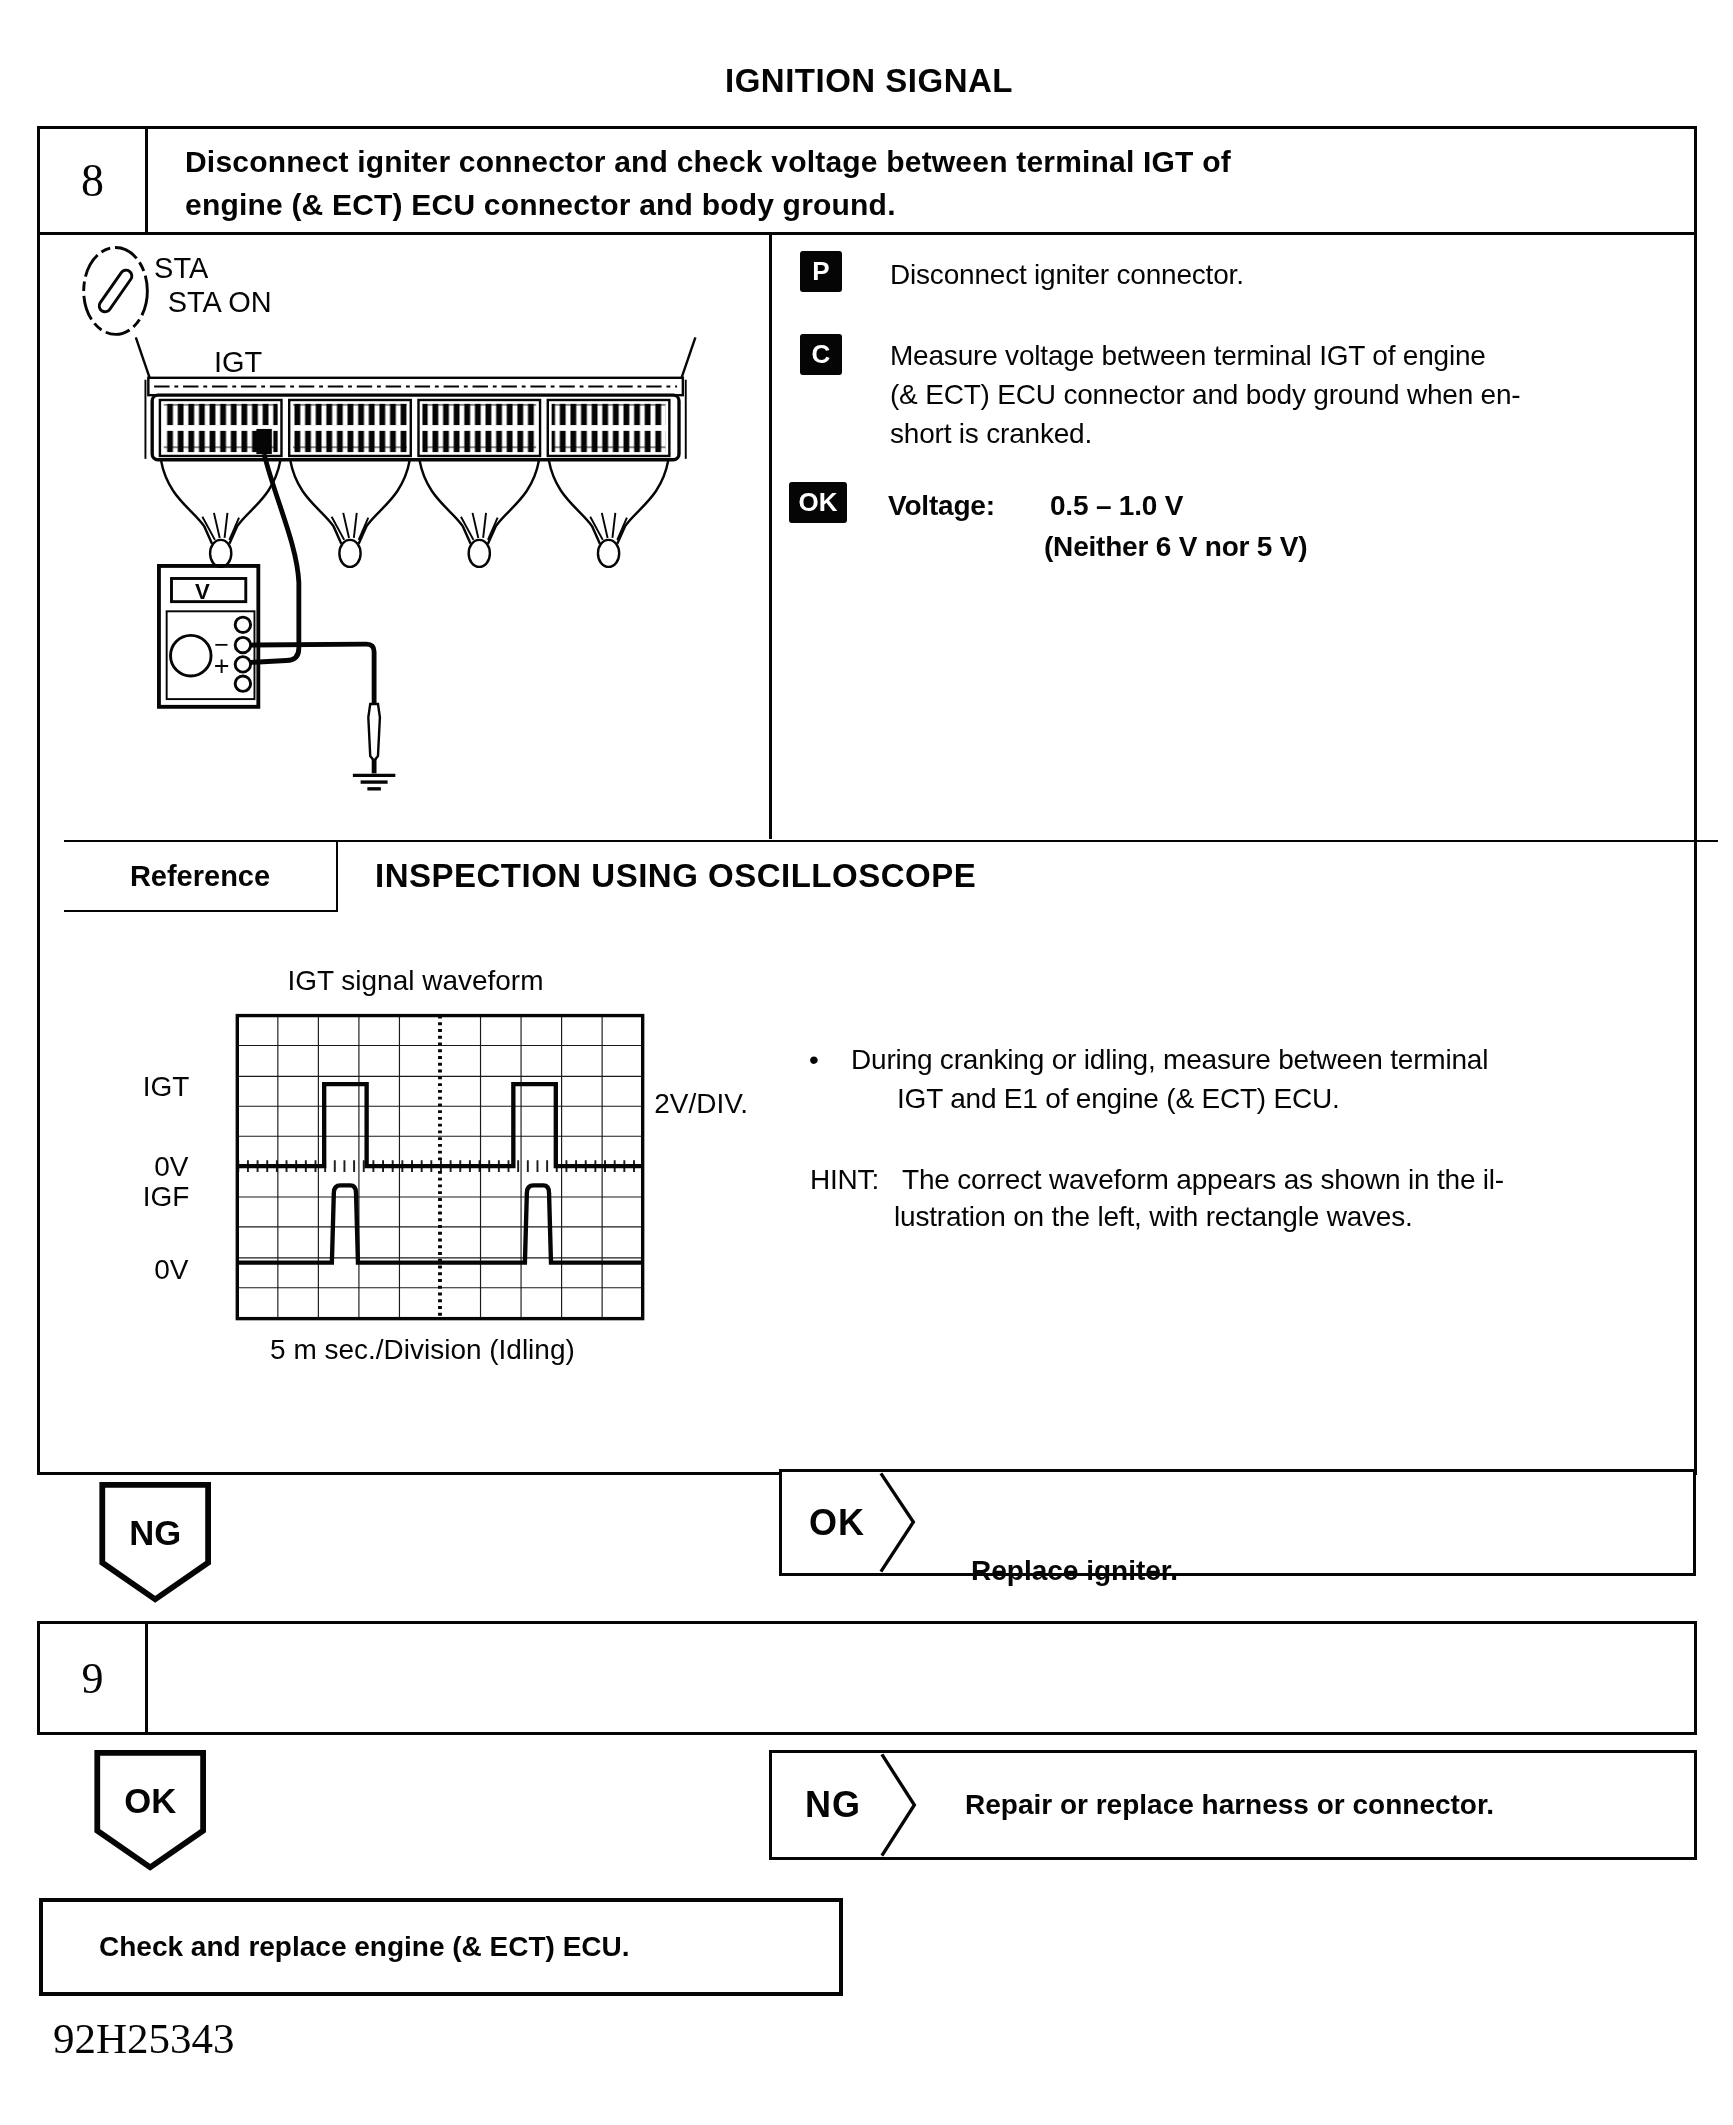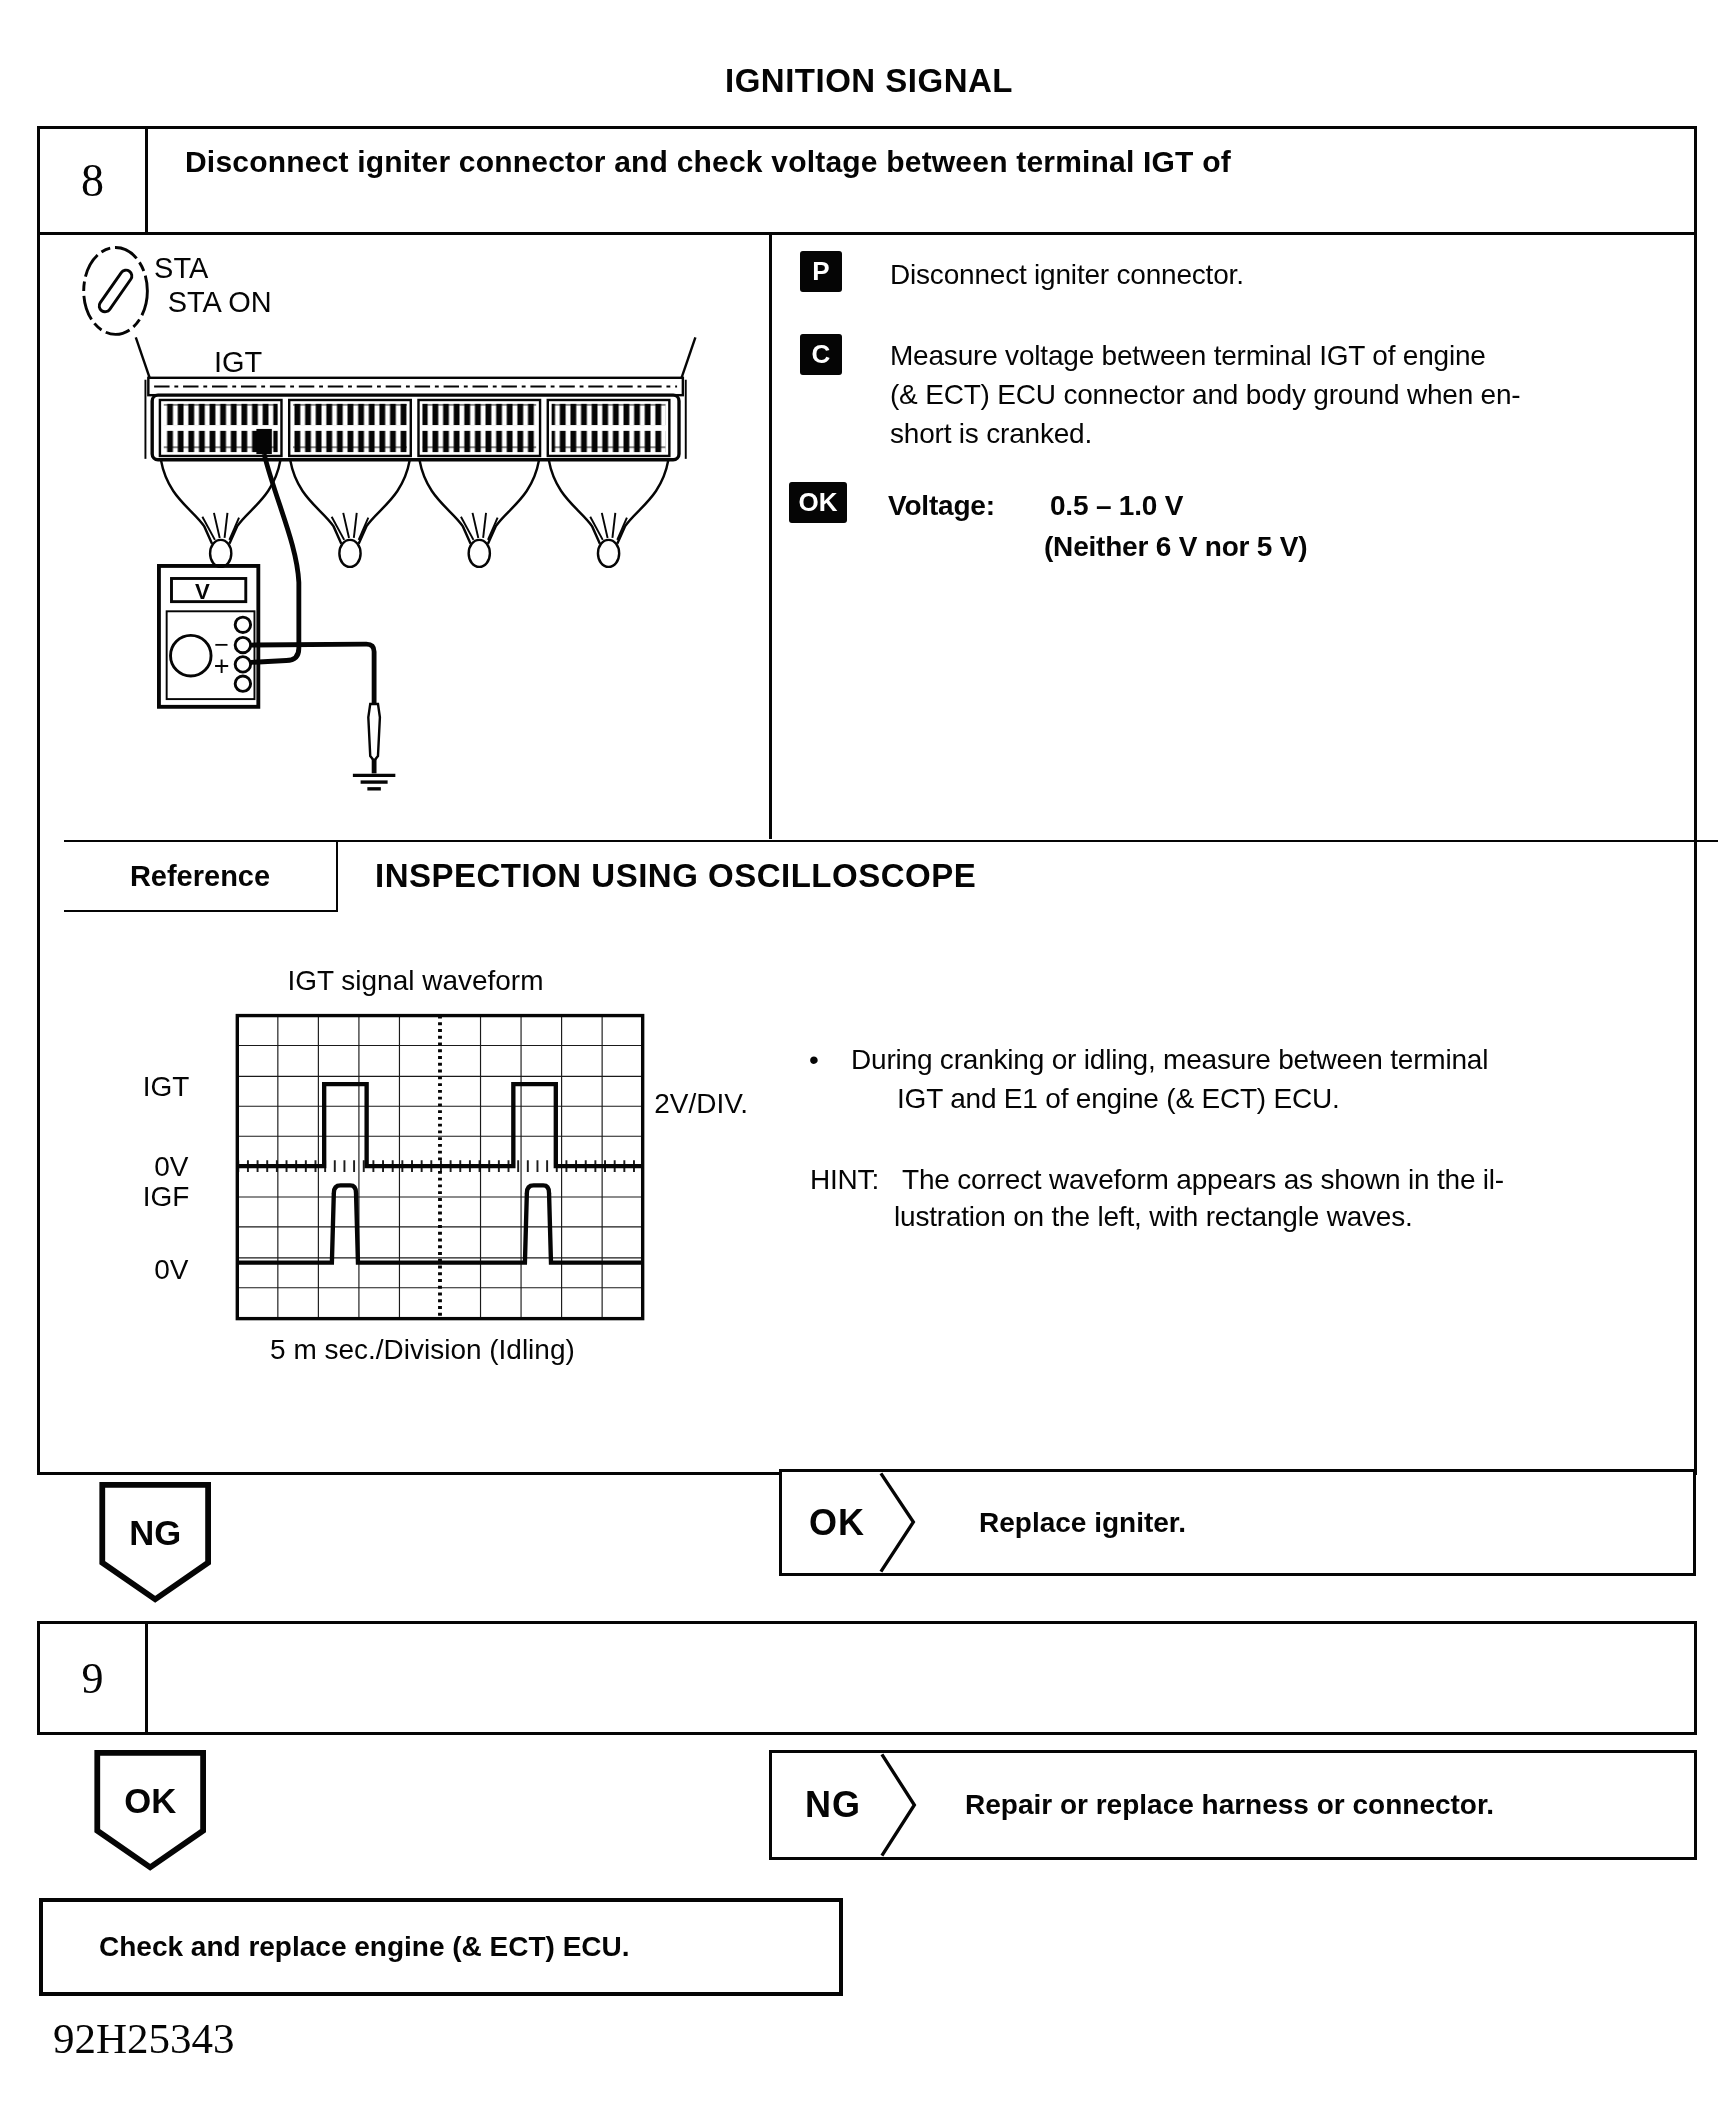--- a/index.html
+++ b/index.html
@@ -57,20 +57,21 @@
 <div class="page">
 
   <div class="title">IGNITION SIGNAL</div>
 
   <div class="box8">
 
     <div class="row8">
       <div class="numcell">8</div>
       <div class="instr">
         <div>Disconnect igniter connector and check voltage between terminal IGT of</div>
+        <div>engine (&amp; ECT) ECU connector and body ground.</div>
       </div>
     </div>
 
     <div class="coldivider"></div>
 
     <svg class="abs" style="left:0; top:106px;" width="729" height="604" viewBox="0 0 755 626">
 
       <g>
         <ellipse cx="78" cy="58" rx="33" ry="45" fill="none" stroke="#050505" stroke-width="3" stroke-dasharray="26 5 10 5"></ellipse>
         <rect x="-6" y="-25" width="12" height="50" rx="6" fill="none" stroke="#050505" stroke-width="3" transform="translate(78,58) rotate(35)"></rect>
@@ -238,21 +239,21 @@
   <svg class="pent" style="left:97px; top:1480px;" viewBox="0 0 130 132">
     <path d="M5,5 H115 V86 L60,124 L5,86 Z" fill="#fff" stroke="#050505" stroke-width="6"></path>
     <text x="60" y="68" text-anchor="middle">NG</text>
   </svg>
 
   <div class="resultbox" style="left:779px; top:1469px; width:917px; height:107px;">
     <div class="oklbl">OK</div>
     <svg class="chev" style="left:97px;" width="42" height="99" viewBox="0 0 44 103">
       <polyline points="2,0 36,51 2,103" fill="none" stroke="#050505" stroke-width="3.5"></polyline>
     </svg>
-    <div class="action" style="left:197px;">Replace igniter.</div>
+    <div class="action" style="left:189px;margin-top:48px;">Replace igniter.</div>
   </div>
 
   <div class="box9">
     <div class="numcell">9</div>
   </div>
 
   <svg class="pent" style="left:92px; top:1748px;" viewBox="0 0 130 132">
     <path d="M5,5 H115 V86 L60,124 L5,86 Z" fill="#fff" stroke="#050505" stroke-width="6"></path>
     <text x="60" y="68" text-anchor="middle">OK</text>
   </svg>

